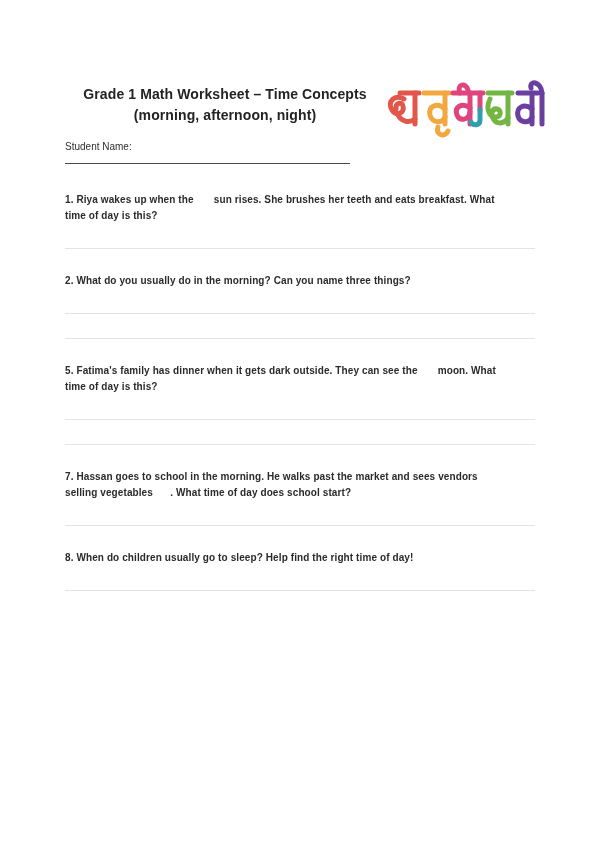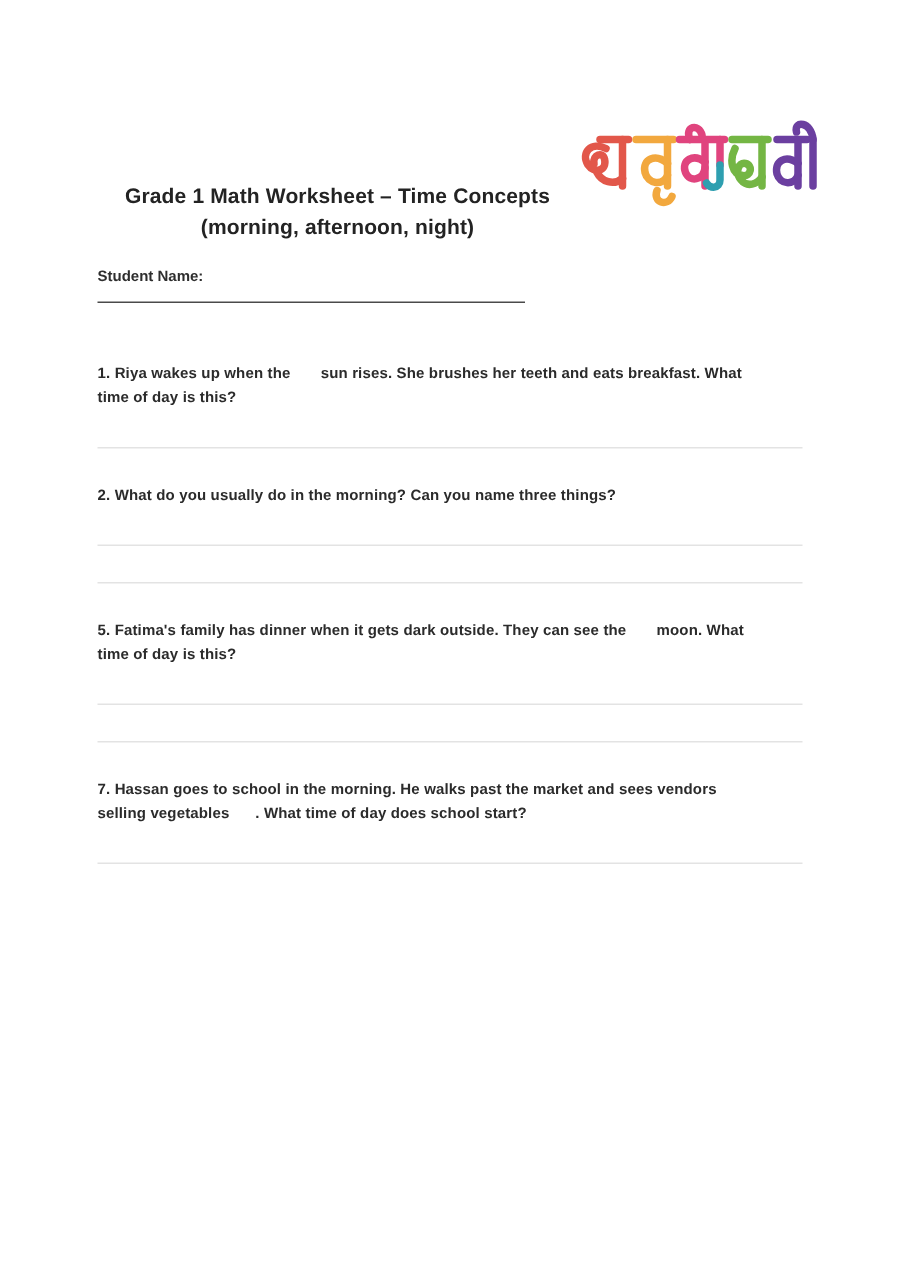--- a/index.html
+++ b/index.html
@@ -7,38 +7,38 @@
     width: 600px; height: 849px;
     background: #ffffff;
     font-family: "Liberation Sans", sans-serif;
     color: #2a2a2a;
   }
   .page { position: relative; width: 600px; height: 849px; overflow: hidden; background: #fff; }
   .content { margin: 0 65px; width: 470px; }
 
   
   .header { display: flex; align-items: flex-start; padding-top: 78px; }
-  .titles { flex: 0 0 320px; text-align: center; padding-top: 6px; margin-top: 36px; }
+  .titles { flex: 0 0 320px; text-align: center; padding-top: 6px; }
   .title, .subtitle {
     font-size: 14px; font-weight: bold; line-height: 21px; color: #232323;
     letter-spacing: 0.1px;
   }
   .logo-box { width: 160px; height: 62px; margin-right: -10px; flex: none; }
   .logo-box svg { width: 100%; height: 100%; display: block; }
   .logo-box path { fill: none; stroke-width: 5; stroke-linecap: round; stroke-linejoin: round; }
 
   
-  .form-area { margin-top: 16px; font-weight: bold; }
+  .form-area { margin-top: 0; }
   .label { font-size: 10px; line-height: 14px; color: #2e2e2e; }
   .name-line { width: 285px; height: 9px; border-bottom: 1px solid #4a4a4a; }
   .date-row { margin-top: 11px; display: flex; align-items: flex-end; }
   .date-line { width: 316px; height: 11px; border-bottom: 1px solid #4a4a4a; margin-left: 5px; }
 
   
-  .questions { margin-top: 40px; }
+  .questions { margin-top: 28px; }
   .q-text {
     font-size: 10px; font-weight: bold; line-height: 16px;
     color: #2b2b2b; white-space: pre; margin-top: 24px;
     letter-spacing: 0.1px;
   }
   .question:first-child .q-text { margin-top: 0; }
   .divider { height: 1px; background: #e3e3e3; margin-top: 24px; }
 </style>
 </head>
 <body>
@@ -125,16 +125,20 @@
   <div class="question">
     <div class="divider"></div>
   </div>
 
   <div class="question">
     <div class="q-text">7. Hassan goes to school in the morning. He walks past the market and sees vendors
 selling vegetables      . What time of day does school start?</div>
     <div class="divider"></div>
   </div>
 
+  <div class="question">
+    <div class="q-text">8. When do children usually go to sleep? Help find the right time of day!</div>
+    <div class="divider"></div>
+  </div>
 </div>
 
   </div>
 </div>
 
 </body></html>

